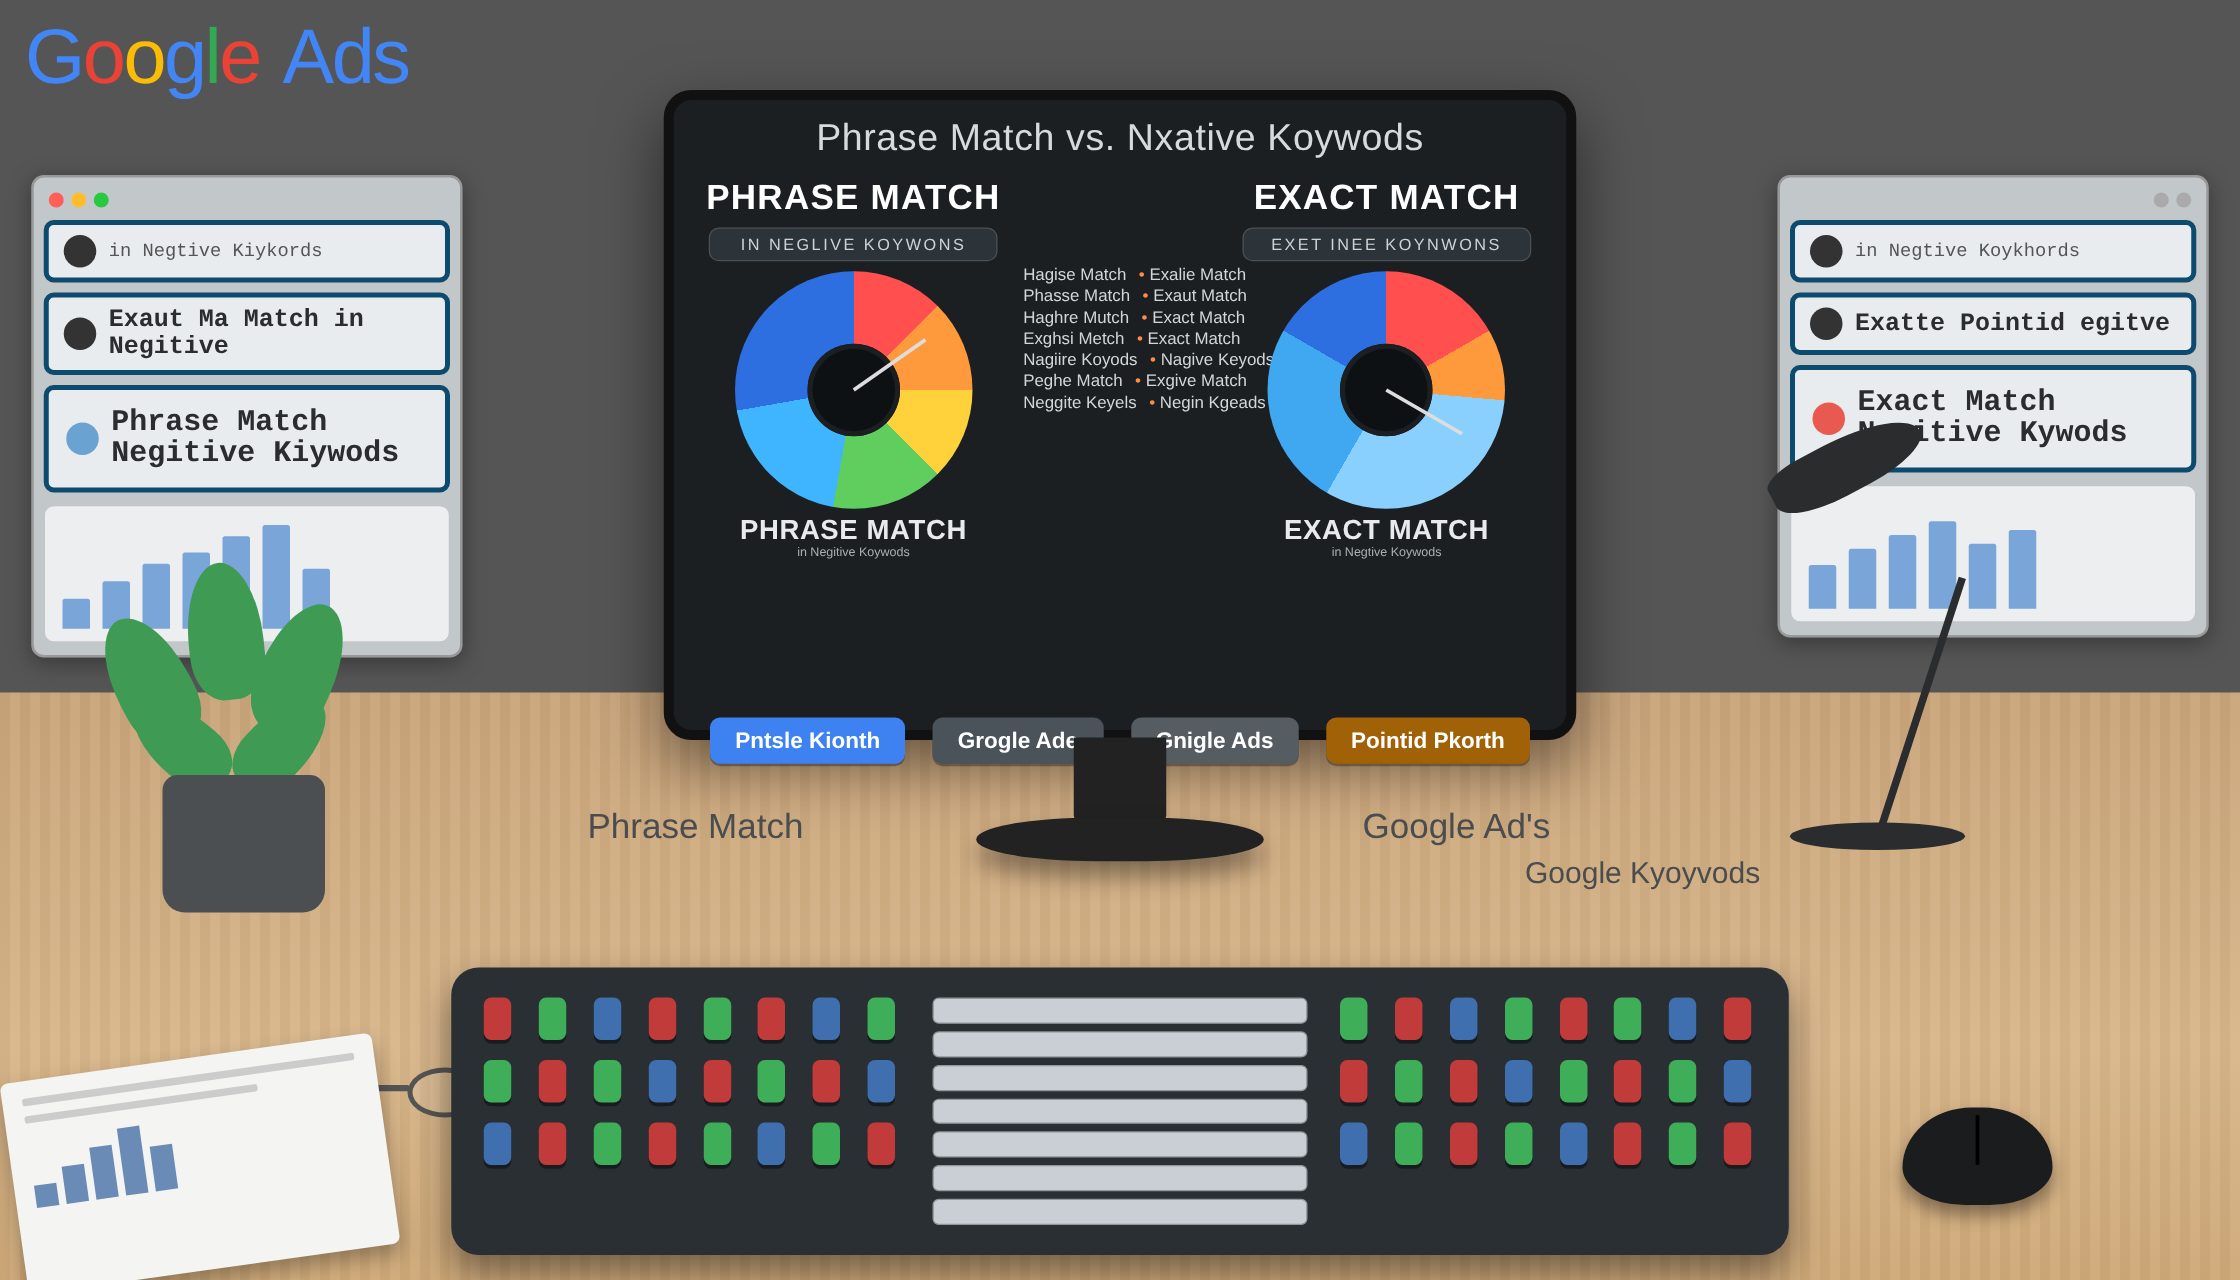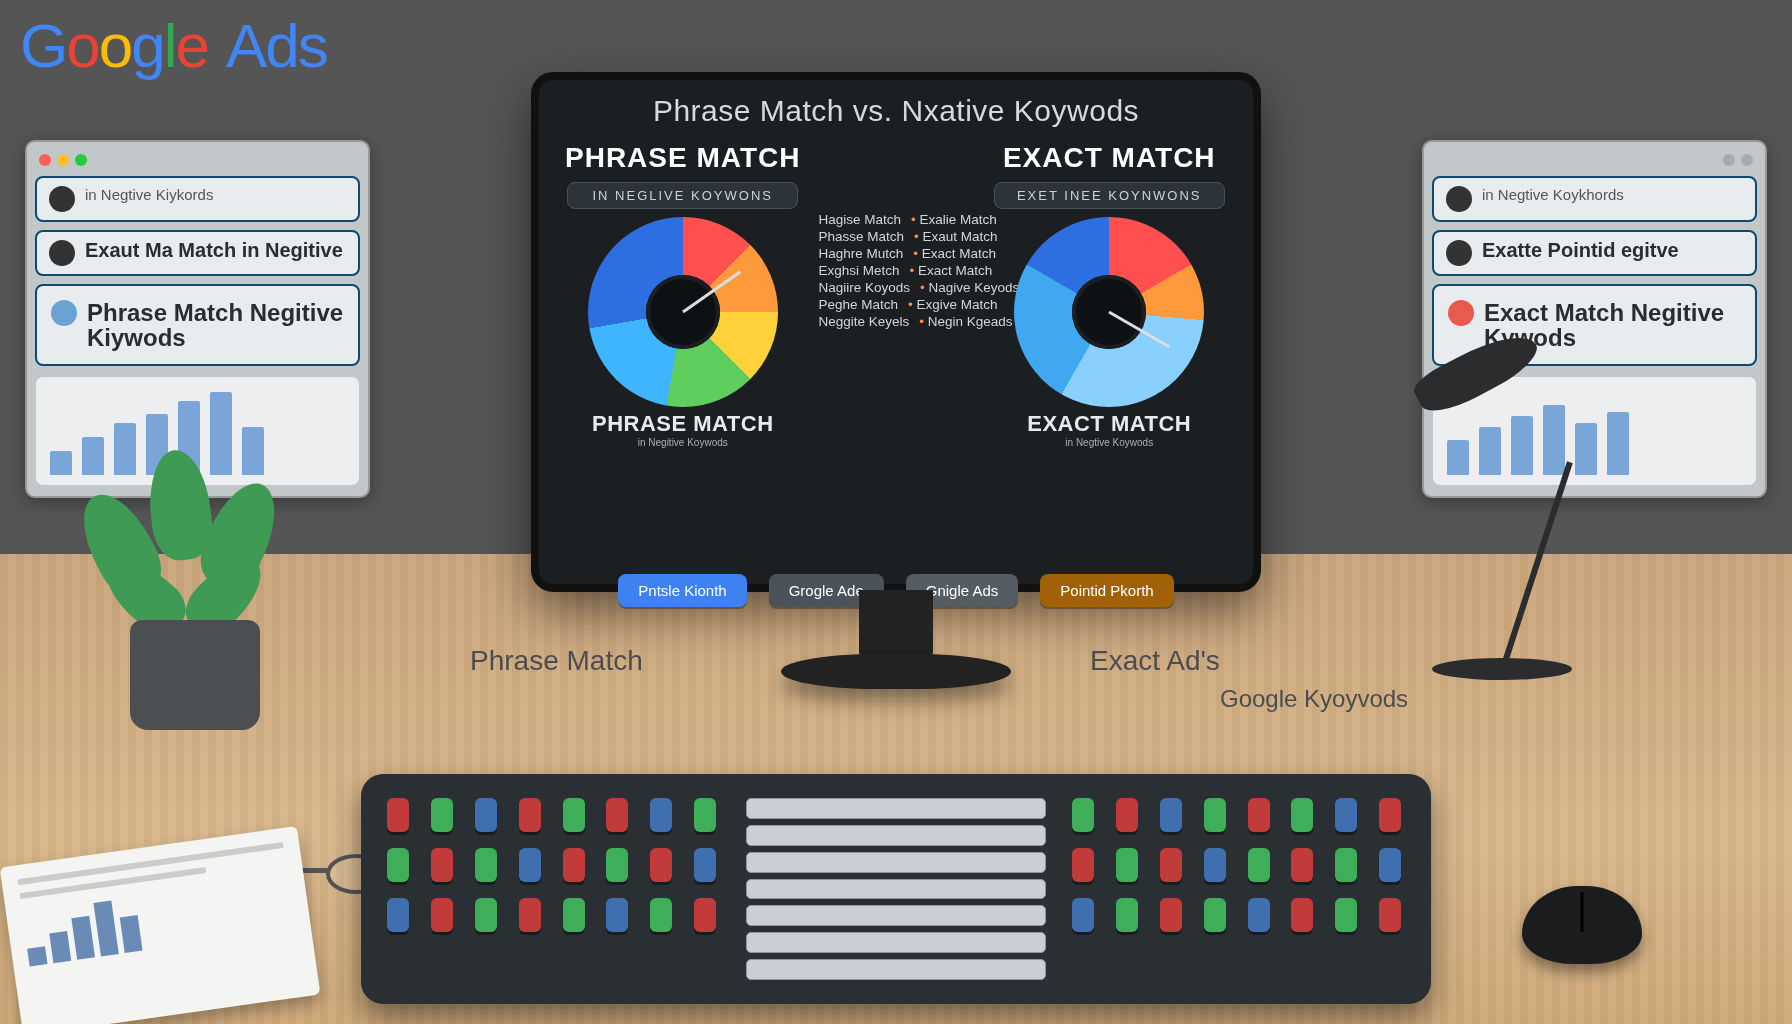--- a/index.html
+++ b/index.html
@@ -49,26 +49,27 @@
     padding: 0 4px 8px 4px;
   }
   .tl-dot { width:12px; height:12px; border-radius:50%; }
   .tl-red   { background:#ff5f56; }
   .tl-yellow{ background:#ffbd2e; }
   .tl-green { background:#27c93f; }
   .tl-grey  { background:#aaa; }
 
   .pill-row {
     background:#e9ecee;
-    border:2px solid #0c4a6e;
+    border:4px solid #0c4a6e;
     border-radius:8px;
     padding:8px 12px;
     margin-bottom:8px;
-    display:flex; align-items:flex-start; gap:10px;
+    display:flex; align-items:center; gap:10px;
     color:#2a2c2e;
+    font-family:Liberation Mono, monospace;
   }
   .pill-row.big { font-size:24px; font-weight:700; line-height:1.05; padding:14px 14px; }
   .pill-row.med { font-size:20px; font-weight:700; line-height:1.05; }
   .pill-row.sm  { font-size:15px; color:#555; }
   .pill-icon { width:26px; height:26px; border-radius:50%; background:#888; flex:0 0 auto; }
   .pill-icon.dark { background:#333; }
   .pill-icon.blue { background:#6aa2d2; }
   .pill-icon.red  { background:#e85a4f; }
 
   .mini-chart {
@@ -132,21 +133,21 @@
     font-size:13.5px;
     color:#d2d6d9;
   }
   .mon-center-list .row { display:flex; gap:10px; justify-content:space-between; }
   .row .l, .row .r { flex:1; white-space:nowrap; }
   .row .r::before { content:"• "; color:#ff8b4a; }
 
   .mon-btnbar { display:flex; gap:22px; justify-content:center; margin-top:8px; }
   .mon-btn {
     border:none; border-radius:8px; padding:8px 20px;
-    font-weight:400; font-size:15px; color:#fff;
+    font-weight:700; font-size:18px; color:#fff;
     box-shadow:0 2px 0 rgba(0,0,0,.3);
   }
   .mon-btn.blue  { background:#3d82f0; }
   .mon-btn.grey  { background:#4a535a; }
   .mon-btn.grey2 { background:#555d63; }
   .mon-btn.pink  { background:#a16207; }
 
   
   .desk-surface {
     position:absolute;
@@ -371,21 +372,21 @@
     <button class="mon-btn pink">Pointid  Pkorth</button>
   </div>
 </div>
 <div class="monitor-stand">
   <div class="stand-neck"></div>
   <div class="stand-base"></div>
 </div>
 
 <div class="desk-labels">
   <div class="lbl l1p">Phrase Match</div>
-  <div class="lbl l2p">Exact Ad's</div>
+  <div class="lbl l2p">Google Ad's</div>
   <div class="lbl l3p">Google Kyoyvods</div>
 </div>
 
 <div class="plant">
   <div class="leaf a"></div>
   <div class="leaf b"></div>
   <div class="leaf c"></div>
   <div class="leaf d"></div>
   <div class="leaf e"></div>
   <div class="pot"></div>

